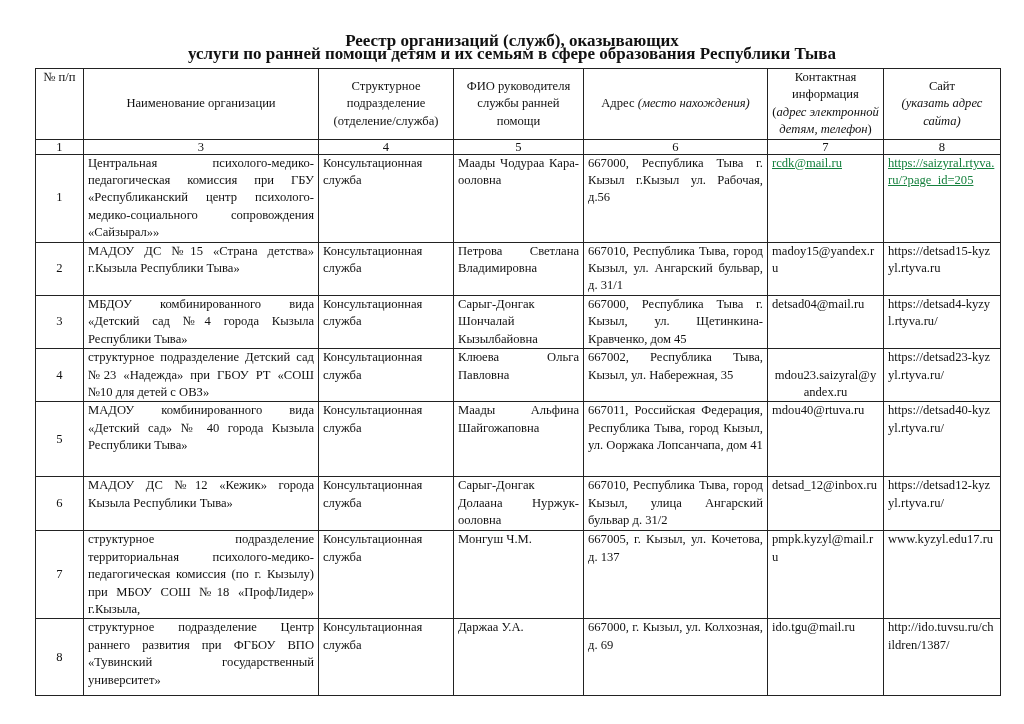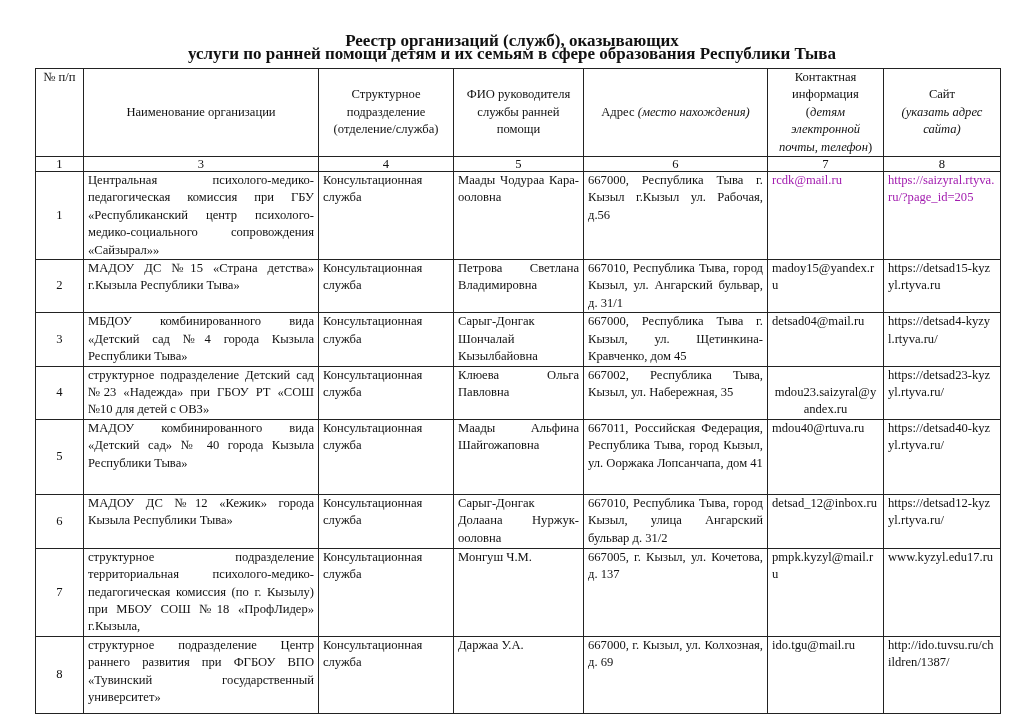--- a/index.html
+++ b/index.html
@@ -14,21 +14,21 @@
   table.reg td, table.reg th { border: 1px solid #222; padding: 0 4px; vertical-align: top;
               font-weight: normal; }
   table.reg { border: 1.5px solid #222; }
   th { text-align: center; vertical-align: middle !important; }
   th.hnum { vertical-align: top !important; }
   tr.idx td { text-align: center; height: 14px; line-height: 14px; }
   td.num { text-align: center; vertical-align: middle !important; }
   td.just { text-align: justify; }
   td.c { text-align: center; }
   .it { font-style: italic; }
-  a.lnk { color: #a21caf; }
+  a.lnk { color: #15803d; text-decoration: underline; }
   .brk { word-break: break-all; }
 </style>
 </head>
 <body>
 
 <div class="title t1">Реестр организаций (служб), оказывающих</div>
 <div class="title t2">услуги по ранней помощи детям и их семьям в сфере образования Республики Тыва</div>
 
 <table class="reg">
   <colgroup>
@@ -40,21 +40,21 @@
     <col style="width:116px">
     <col style="width:117px">
   </colgroup>
   <thead>
     <tr style="height:68px">
       <th class="hnum">№ п/п</th>
       <th>Наименование организации</th>
       <th>Структурное подразделение (отделение/служба)</th>
       <th>ФИО руководителя службы ранней помощи</th>
       <th><span>Адрес </span><span class="it">(место нахождения)</span></th>
-      <th><span>Контактная информация</span><br><span>(</span><span class="it">детям электронной почты, телефон</span><span>)</span></th>
+      <th><span>Контактная информация</span><br><span>(</span><span class="it">адрес электронной детям, телефон</span><span>)</span></th>
       <th><span>Сайт</span><br><span class="it">(указать адрес сайта)</span></th>
     </tr>
     <tr class="idx">
       <td>1</td>
       <td>3</td>
       <td>4</td>
       <td>5</td>
       <td>6</td>
       <td>7</td>
       <td>8</td>

